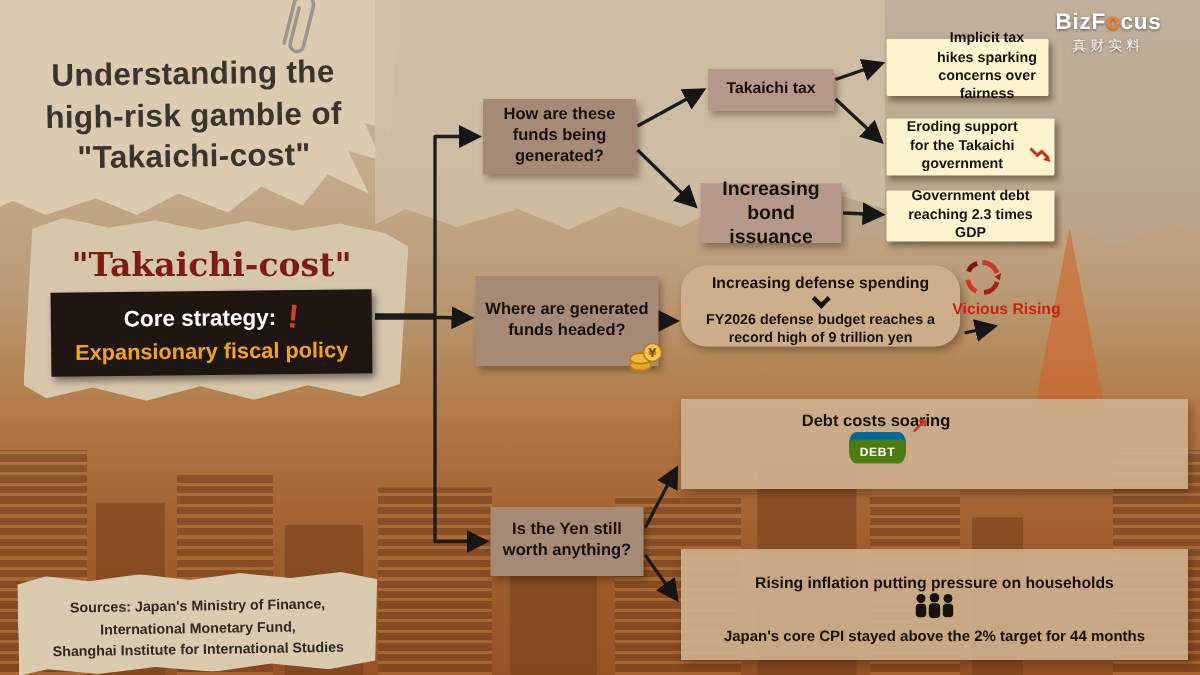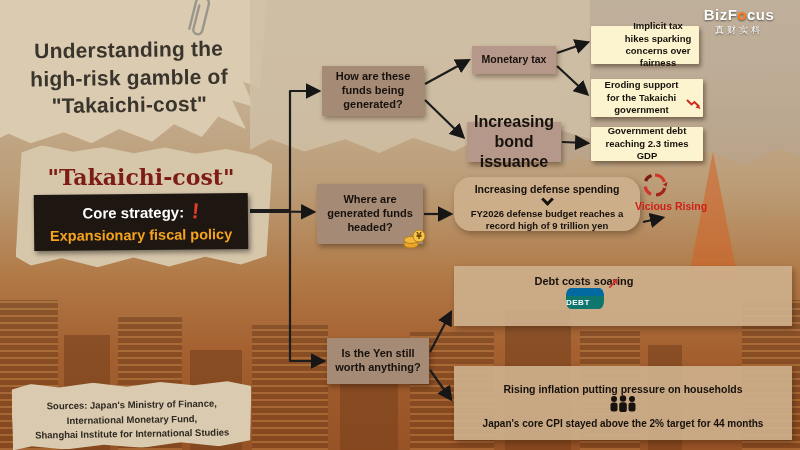--- a/index.html
+++ b/index.html
@@ -45,28 +45,28 @@
   #root-node { left:34px; top:164px; width:214px; text-align:center; }
   .root-heading { font-family:"DejaVu Serif", serif; font-weight:700; font-size:22px; color:#7d1c15; }
   .root-dark { margin-top:4px; background:#1d1611; padding:5px 6px 7px; transform:rotate(-.6deg); box-shadow:2px 3px 5px rgba(0,0,0,.45); }
   .root-label { color:#fff; font-weight:700; font-size:15px; display:inline-block; vertical-align:middle; }
   .warning { display:inline-block; color:#e23b2e; font-weight:800; font-size:22px; margin-left:8px; vertical-align:middle; transform:rotate(6deg); }
   .root-strategy { color:#f5a31d; font-weight:700; font-size:14.5px; margin-top:2px; }
 
   .qbox { background:#a58a76; color:#17110c; font-weight:700; text-align:center;
     box-shadow:2px 3px 5px rgba(40,20,5,.4); display:flex; align-items:center; justify-content:center; padding:4px 4px; line-height:1.25; }
   #q1 { left:322px; top:66px; width:102px; height:50px; font-size:11px; }
-  #q2 { left:317px; top:184px; width:106px; height:60px; font-size:11px; }
+  #q2 { left:317px; top:184px; width:122px; height:60px; font-size:11px; }
   #q3 { left:327px; top:338px; width:102px; height:46px; font-size:11px; }
   .money-icon { position:absolute; right:-4px; bottom:-9px; }
 
   .mbox { background:#b5988a; color:#17110c; font-weight:700; text-align:center; line-height:1.25;
     display:flex; align-items:center; justify-content:center; box-shadow:2px 3px 5px rgba(40,20,5,.4); padding:2px 4px; }
   #raising-tax { left:472px; top:46px; width:84px; height:28px; font-size:10.5px; }
-  #bond { left:467px; top:122px; width:94px; height:40px; font-size:16px; }
+  #bond { left:467px; top:122px; width:94px; height:40px; font-size:13px; }
 
   .ybox { background:#fbf4cf; color:#17110c; font-weight:700; text-align:center; font-size:9.5px; line-height:1.3;
     display:flex; align-items:center; justify-content:center; box-shadow:2px 3px 4px rgba(40,20,5,.45); padding:3px 6px; border-radius:1px; position:absolute; z-index:4; }
   #y-fairness { left:591px; top:26px; width:108px; height:38px;padding-left:32px; }
   #y-support { left:591px; top:79px; width:112px; height:38px; padding-right:17px; }
   .chartdown-icon { position:absolute; right:2px; bottom:4px; }
   #y-debt { left:591px; top:127px; width:112px; height:34px; }
   #y-squeeze { left:666px; top:190px; width:126px; height:48px; }
 
   .panel { background:rgba(205,176,140,.92); box-shadow:2px 3px 6px rgba(40,20,5,.35); color:#17110c; text-align:center; }
@@ -75,22 +75,22 @@
   .chev { width:9px; height:9px; border-right:3px solid #17110c; border-bottom:3px solid #17110c; transform:rotate(45deg); margin:0 auto 4px; }
   .panel-detail { font-weight:700; font-size:9.5px; line-height:1.3; }
 
   #cycle-icon { left:642px; top:172px; z-index:5; }
   #cycle-label { left:628px; top:200px; width:86px; text-align:center; color:#cf1f16; font-weight:800; font-size:10.5px; z-index:5; }
 
   #debt-panel { left:454px; top:266px; width:338px; height:60px; }
   #debt-heading { position:absolute; left:0; top:9px; width:260px; text-align:center; font-weight:800; font-size:11px; }
   .debt-icon { position:absolute; left:112px; top:22px; }
   .rise { position:absolute; right:-15px; top:-13px; color:#d0352b; font-weight:800; font-size:15px; font-family:"DejaVu Sans", sans-serif; }
-  .barrel { width:38px; height:21px; background:#0f766e; border-radius:5px/8px; border-top:8px solid #0369a1;
-    display:flex; align-items:center; }
+  .barrel { width:38px; height:21px; background:#4d7c0f; border-radius:5px/8px; border-top:5px solid #0369a1;
+    display:flex; align-items:center; justify-content:center; }
   .barrel span { color:#fff; font-size:8px; font-weight:800; letter-spacing:.5px; }
   .debt-detail { position:absolute; left:0; bottom:7px; width:100%; padding:0 26px; font-weight:700; font-size:10px; line-height:1.3; }
 
   #inflation-panel { left:454px; top:366px; width:338px; height:74px; padding:17px 10px;
     display:flex; flex-direction:column; align-items:center; justify-content:space-between; }
   #inflation-panel .panel-heading { font-size:10.5px; }
   #inflation-panel .panel-detail { font-size:10px; }
 
   #sources { left:26px; top:398px; width:212px; text-align:center; color:#2e2921; font-weight:700;
     font-size:9.5px; line-height:1.55; transform:rotate(-.9deg); }
@@ -178,21 +178,21 @@
         <ellipse cx="8" cy="16.5" rx="7" ry="3.5" fill="#e8a62a" stroke="#b97d12"></ellipse>
         <ellipse cx="8" cy="12" rx="7" ry="3.5" fill="#f2b83d" stroke="#b97d12"></ellipse>
         <circle cx="16" cy="8" r="6" fill="#f5c54f" stroke="#b97d12"></circle>
         <text x="16" y="11" font-size="8" text-anchor="middle" fill="#7a4d00" font-weight="bold" font-family="DejaVu Sans">¥</text>
       </svg>
     </span>
   </div>
 
   <div class="node qbox" id="q3">Is the Yen still worth anything?</div>
 
-  <div class="node mbox" id="raising-tax">Monetary tax</div>
+  <div class="node mbox" id="raising-tax">Takaichi tax</div>
   <div class="node mbox" id="bond">Increasing bond issuance</div>
 
   <div class="ybox" id="y-fairness">Implicit tax hikes sparking concerns over fairness</div>
 
   <div class="ybox" id="y-support">
     <span>Eroding support for the Takaichi government</span>
     <span class="chartdown-icon">
       <svg width="15" height="12" viewBox="0 0 15 12">
         <polyline points="1,2 5.5,6.5 8.5,4 13,8.5" fill="none" stroke="#cf2b1e" stroke-width="2"></polyline>
         <polygon points="14.5,11 9.5,9.6 12.6,6.4" fill="#cf2b1e"></polygon>

